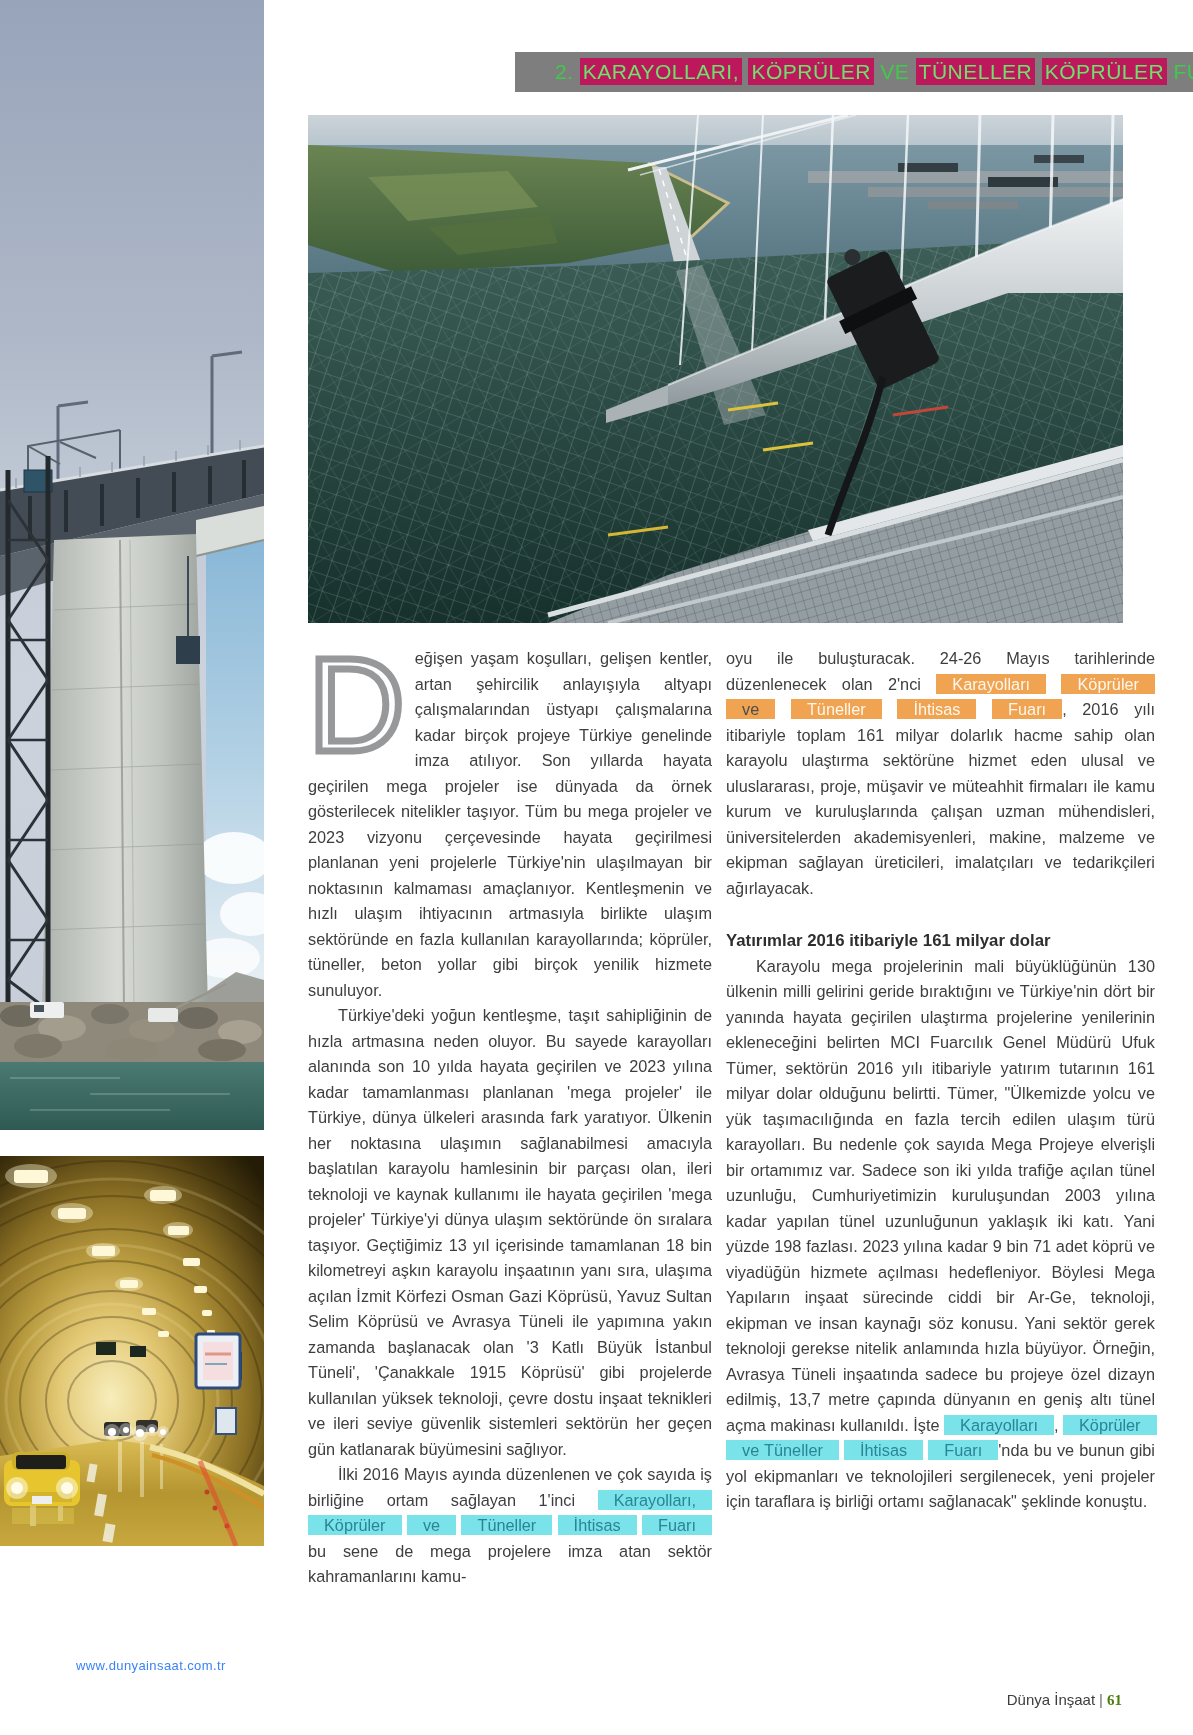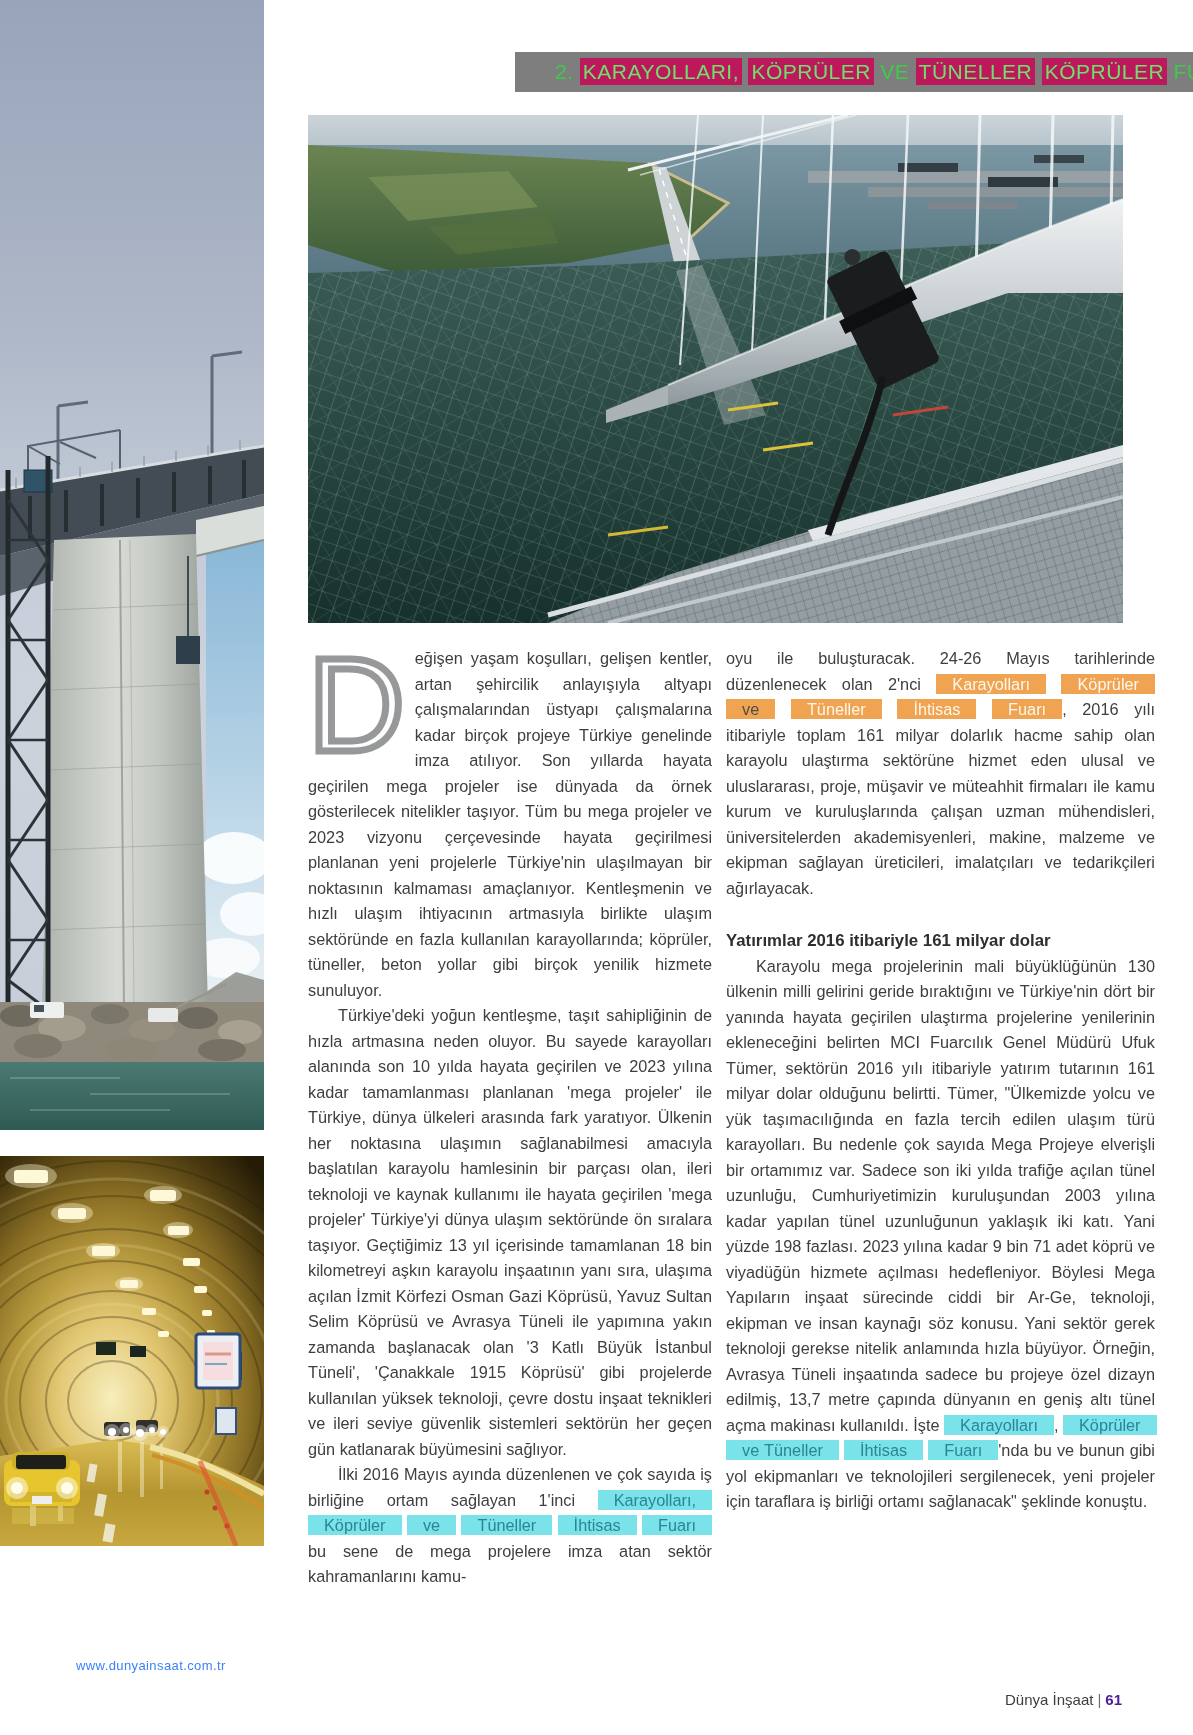--- a/index.html
+++ b/index.html
@@ -35,21 +35,21 @@
   .subhead{margin:27px 0 0 0;font-size:16.8px;font-weight:bold;color:#2e2e2e;line-height:25.5px;text-align:left;}
   .hl{padding:1px 16px;-webkit-box-decoration-break:clone;box-decoration-break:clone;}
   .hl-cyan{background:#79e3e9;color:#2b8496;}
   .hl-orange{background:#f0a351;color:#fdf7ee;}
   .hl-orange-dark{background:#f0a351;color:#4e4e4e;}
 
   
   .footer-left{left:76px;top:1658px;font-size:13px;color:#3b82f6;letter-spacing:.4px;}
   .footer-right{right:71px;top:1659px;font-size:15px;color:#3d3d3d;display:flex;align-items:baseline;margin-top:32px;}
   .footer-right .sep{margin:0 4px;color:#6e6e6e;font-weight:300;}
-  .footer-right .pageno{font-weight:bold;color:#4c1d95;}
+  .footer-right .pageno{font-weight:bold;color:#4d7c0f;font-family:Liberation Serif, serif;}
 </style>
 </head>
 <body>
 
 <div class="abs photo" id="photo-pylon">
   <svg width="264" height="1130" viewBox="0 0 264 1130" xmlns="http://www.w3.org/2000/svg">
     <defs>
       <linearGradient id="lpSky" x1="0" y1="0" x2="0" y2="1">
         <stop offset="0" stop-color="#98a4ba"></stop>
           <stop offset=".3" stop-color="#aeb8c8"></stop>

